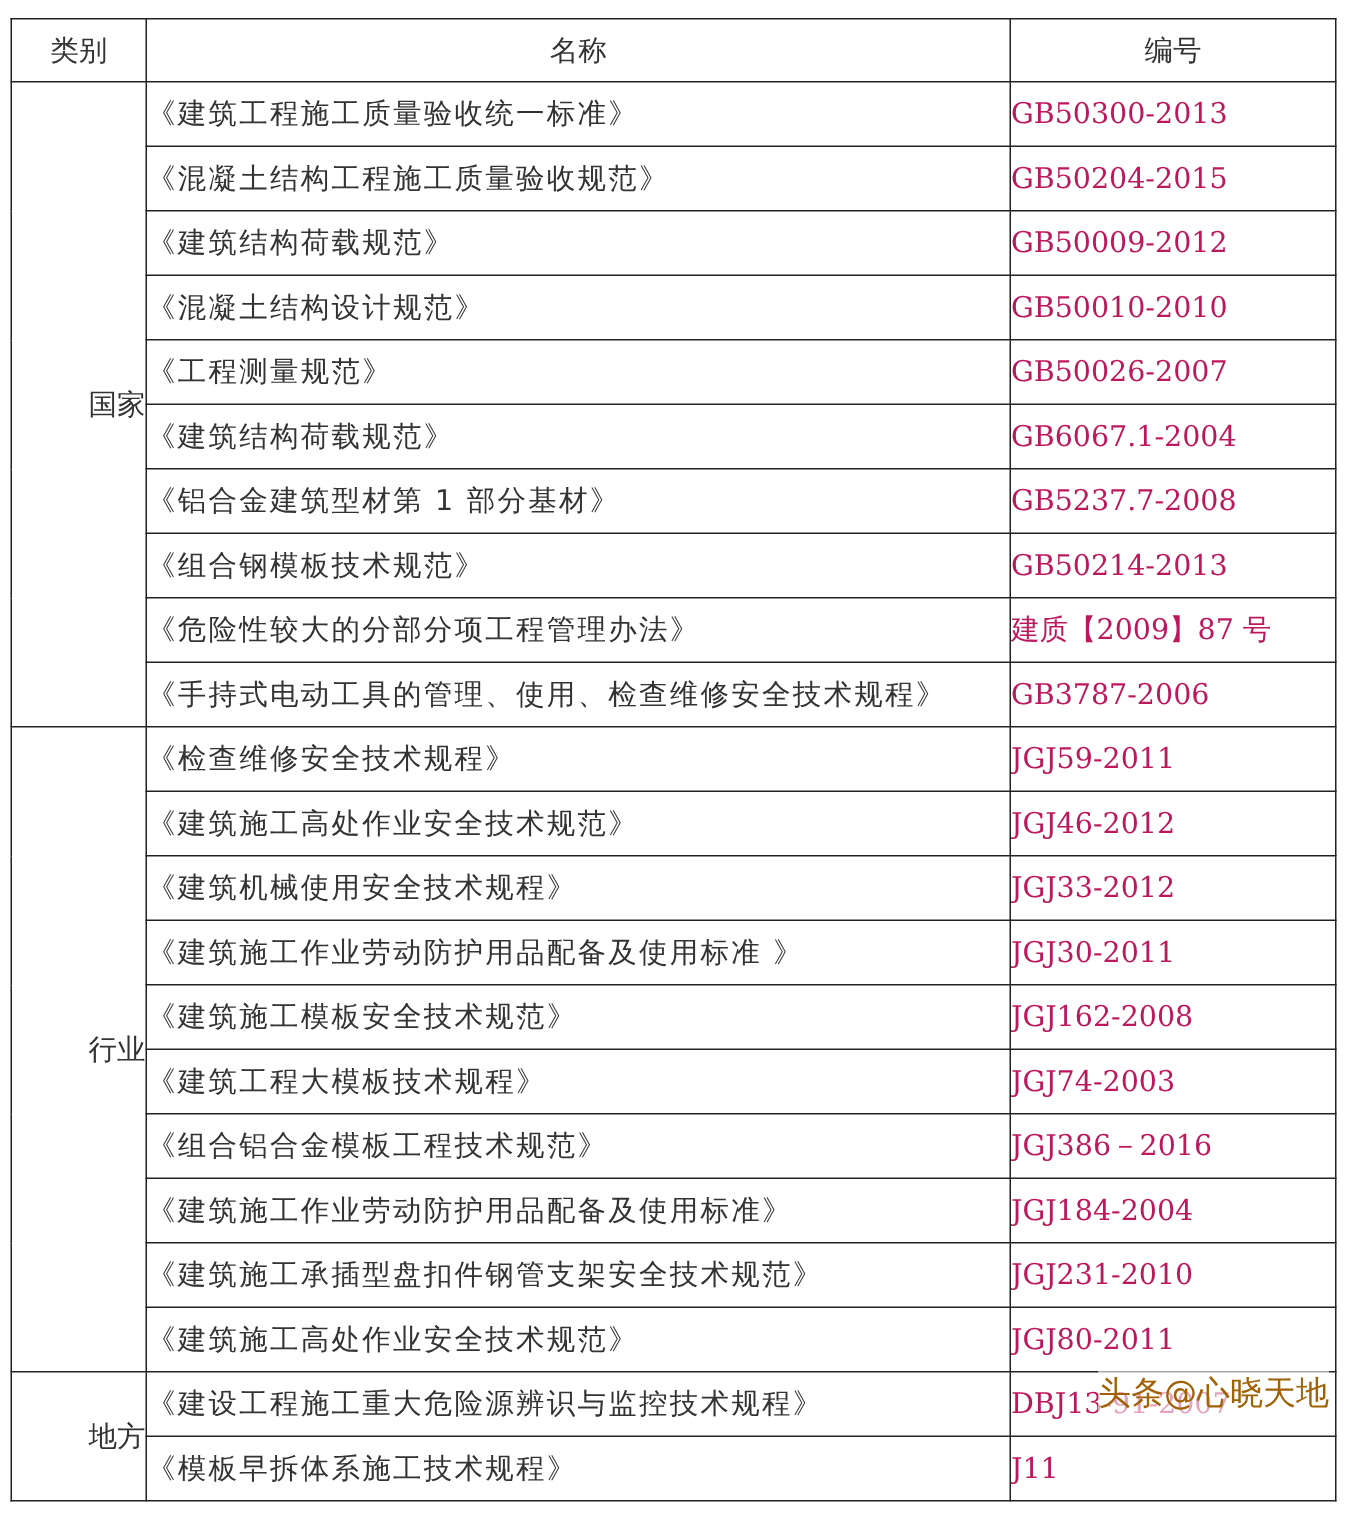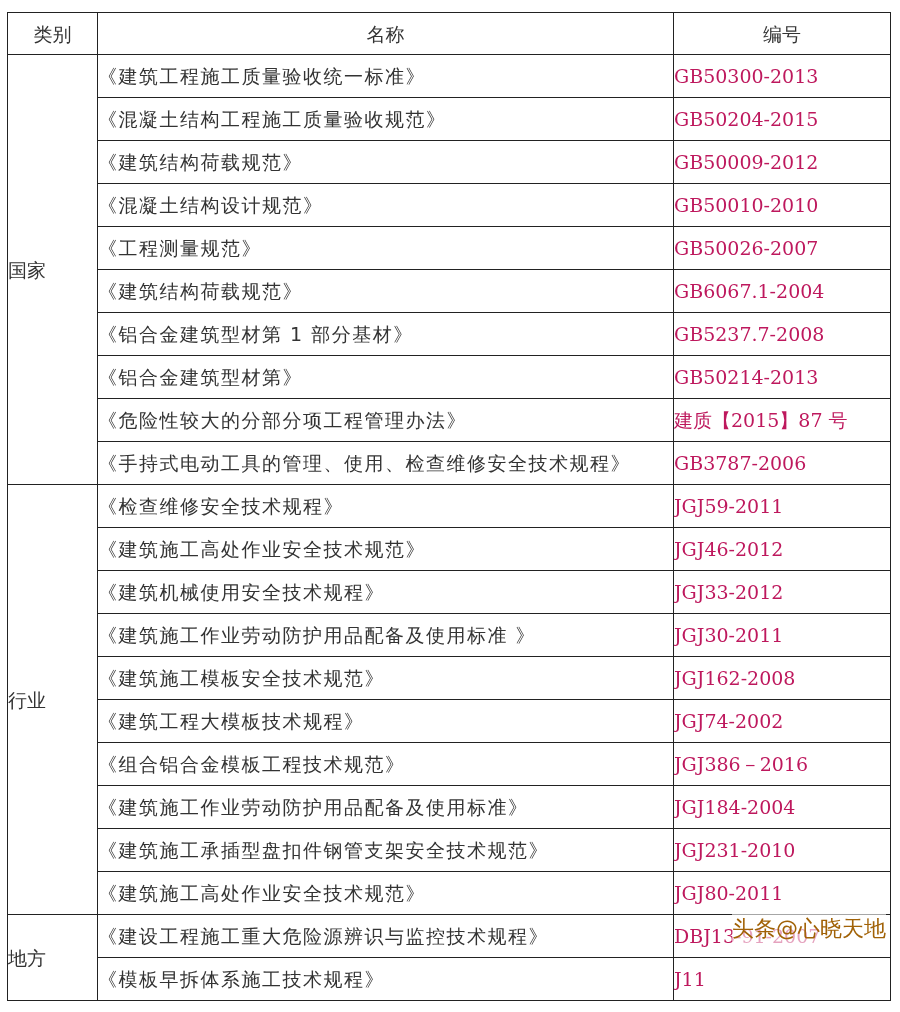--- a/index.html
+++ b/index.html
@@ -16,21 +16,21 @@
     font-weight: normal;
     font-size: 19px;
     line-height: 20px;
     white-space: nowrap;
     overflow: hidden;
   }
   table.std th { height: 41px; text-align: center; color: #333; }
   col.c1 { width: 90px; }
   col.c2 { width: 576px; }
   col.c3 { width: 217px; }
-  td.cat { text-align: left; vertical-align: middle; font-size: 19px; }
+  td.cat { text-align: right; vertical-align: middle; font-size: 19px; }
   td.name { padding-left: 10px; font-family: "DejaVu Sans", sans-serif; letter-spacing: 1.5px; }
   td.code { padding-left: 8px; font-family: "DejaVu Serif", "Liberation Serif", serif; font-size: 19px; color: #be185d; }
   .watermark {
     position: absolute; left: 732px; top: 914px;
     font-size: 22px; color: #a16207; letter-spacing: 0px;
     font-family: "DejaVu Sans", sans-serif;
     background: rgba(255,255,255,0.6);
   }
 </style>
 </head>
@@ -73,26 +73,26 @@
       </tr>
       <tr>
         <td class="name">《建筑结构荷载规范》</td>
         <td class="code">GB6067.1-2004</td>
       </tr>
       <tr>
         <td class="name">《铝合金建筑型材第 1 部分基材》</td>
         <td class="code">GB5237.7-2008</td>
       </tr>
       <tr>
-        <td class="name">《铝合金建筑型材第》</td>
+        <td class="name">《组合钢模板技术规范》</td>
         <td class="code">GB50214-2013</td>
       </tr>
       <tr>
         <td class="name">《危险性较大的分部分项工程管理办法》</td>
-        <td class="code">建质【2015】87 号</td>
+        <td class="code">建质【2009】87 号</td>
       </tr>
       <tr>
         <td class="name">《手持式电动工具的管理、使用、检查维修安全技术规程》</td>
         <td class="code">GB3787-2006</td>
       </tr>
       <tr>
         <td class="cat" rowspan="10">行业</td>
         <td class="name">《检查维修安全技术规程》</td>
         <td class="code">JGJ59-2011</td>
       </tr>
@@ -107,21 +107,21 @@
       <tr>
         <td class="name">《建筑施工作业劳动防护用品配备及使用标准 》</td>
         <td class="code">JGJ30-2011</td>
       </tr>
       <tr>
         <td class="name">《建筑施工模板安全技术规范》</td>
         <td class="code">JGJ162-2008</td>
       </tr>
       <tr>
         <td class="name">《建筑工程大模板技术规程》</td>
-        <td class="code">JGJ74-2002</td>
+        <td class="code">JGJ74-2003</td>
       </tr>
       <tr>
         <td class="name">《组合铝合金模板工程技术规范》</td>
         <td class="code">JGJ386－2016</td>
       </tr>
       <tr>
         <td class="name">《建筑施工作业劳动防护用品配备及使用标准》</td>
         <td class="code">JGJ184-2004</td>
       </tr>
       <tr>

